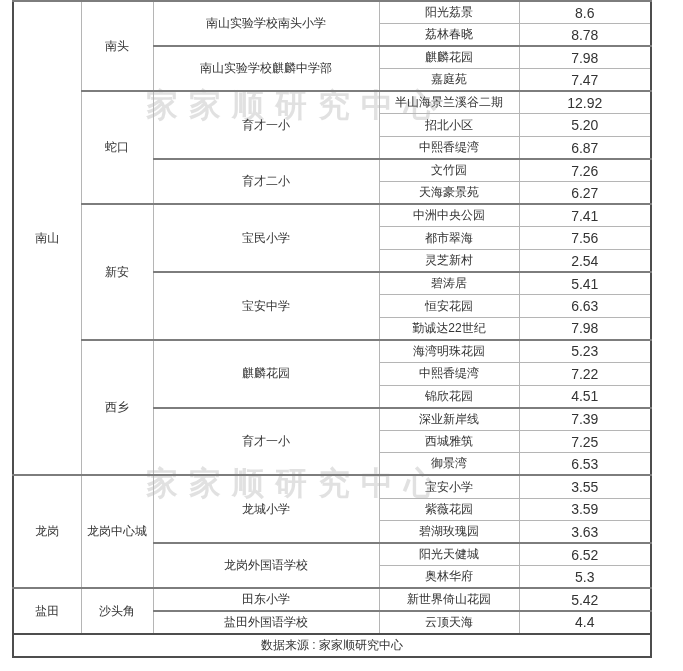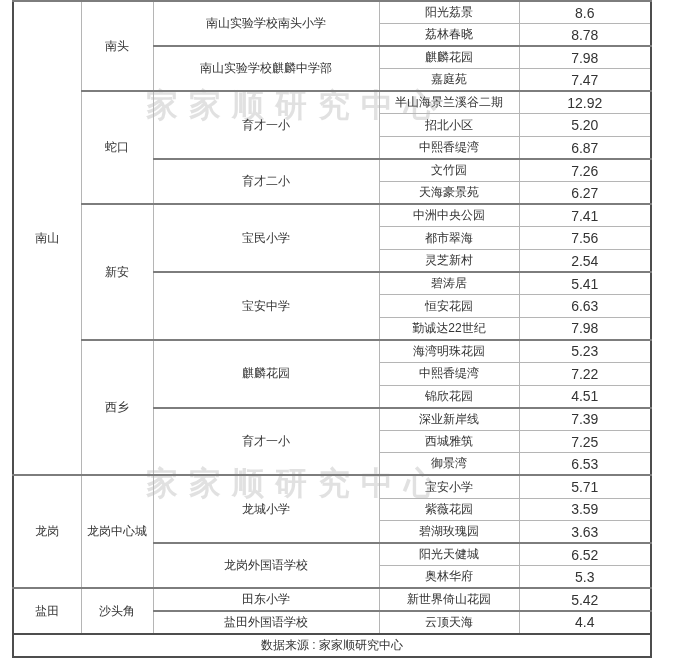--- a/index.html
+++ b/index.html
@@ -173,21 +173,21 @@
         </tr>
         <tr>
           <td class="estate-cell">御景湾</td>
           <td class="value-cell">6.53</td>
         </tr>
         <tr class="grp">
           <td rowspan="5" class="district-cell">龙岗</td>
           <td rowspan="5" class="area-cell">龙岗中心城</td>
           <td rowspan="3" class="school-cell">龙城小学</td>
           <td class="estate-cell">宝安小学</td>
-          <td class="value-cell">5.71</td>
+          <td class="value-cell">3.55</td>
         </tr>
         <tr>
           <td class="estate-cell">紫薇花园</td>
           <td class="value-cell">3.59</td>
         </tr>
         <tr>
           <td class="estate-cell">碧湖玫瑰园</td>
           <td class="value-cell">3.63</td>
         </tr>
         <tr class="grp">

